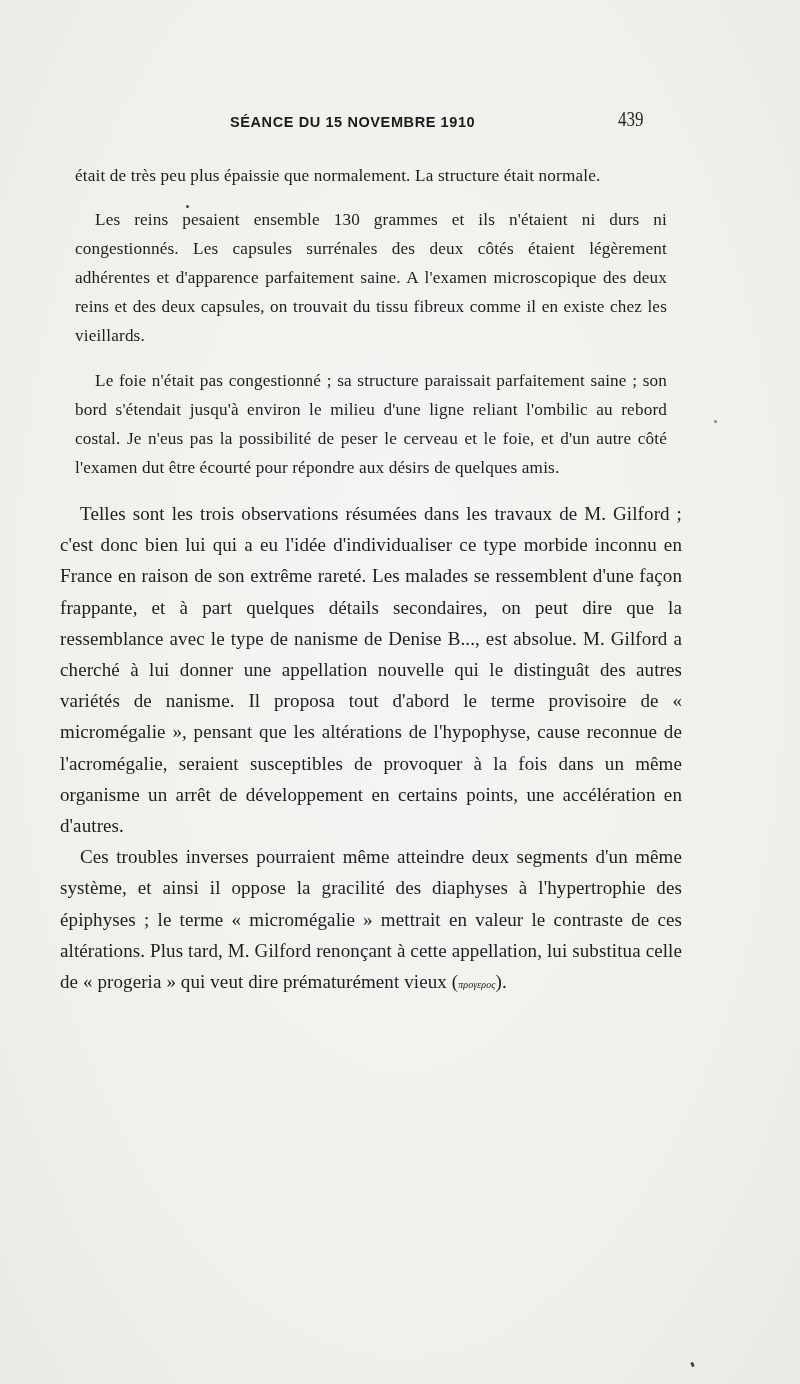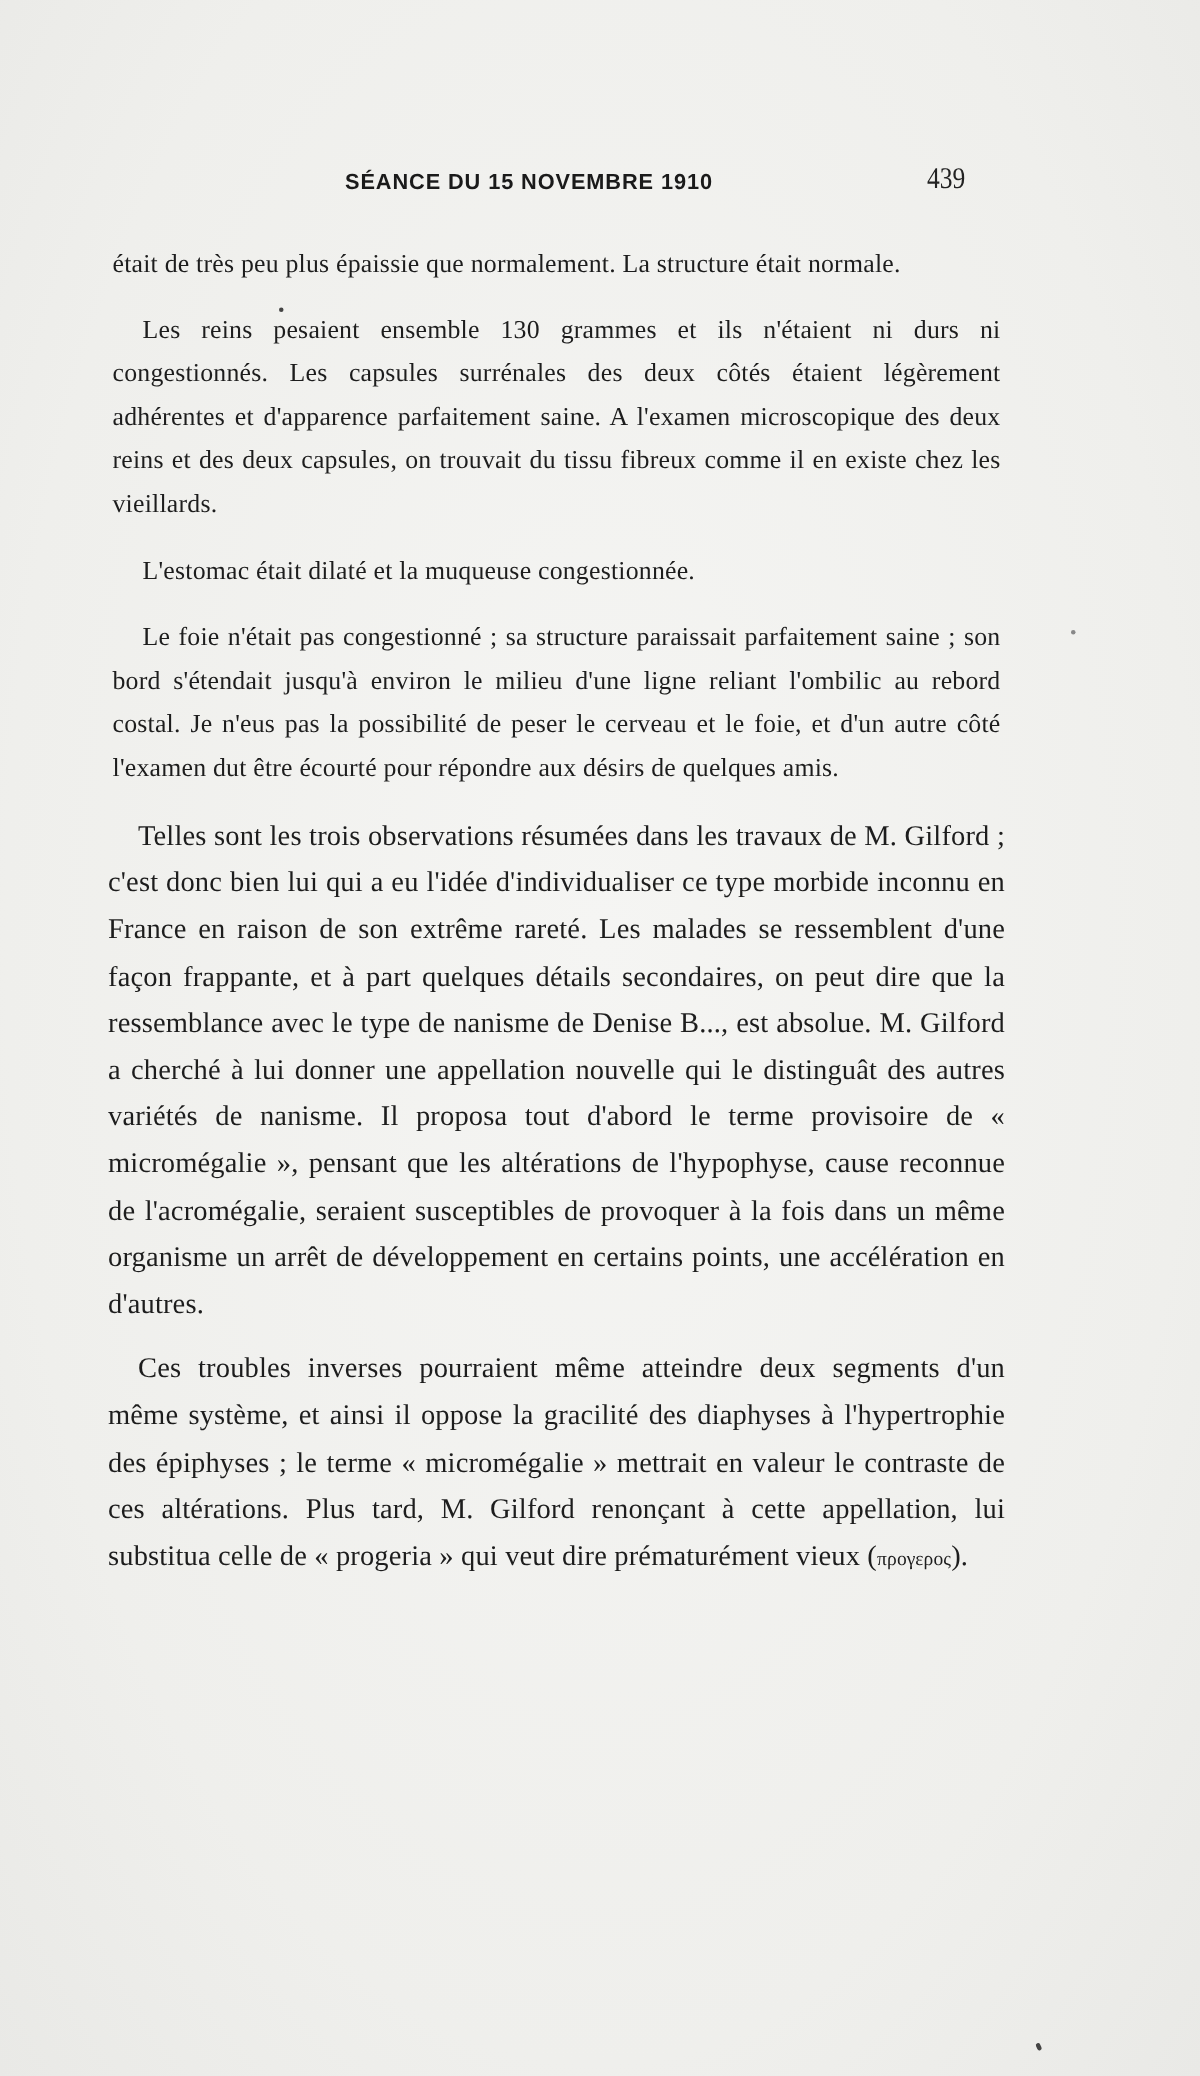--- a/index.html
+++ b/index.html
@@ -62,29 +62,30 @@
     text-indent: 20px;
     letter-spacing: 0.15px;
   }
   .block1 p.cont {
     text-indent: 0;
   }
   .block2 {
     margin-top: 16px;
   }
   .block2 p {
-    margin: 12px;
+    margin: 0;
     font-size: 19px;
     line-height: 31.2px;
     text-align: justify;
     text-indent: 20px;
     letter-spacing: 0.1px;
   }
   .greek {
-    font-size: 13px;
+    font-style: italic;
+    font-size: 10px;
   }
   .speck {
     position: absolute;
     width: 3px;
     height: 5px;
     background: #444;
     border-radius: 2px;
   }
 </style>
 </head>
@@ -94,21 +95,20 @@
 
   <div class="running-head">
     <span class="running-title">SÉANCE DU 15 NOVEMBRE 1910</span>
     <span class="page-number">439</span>
   </div>
 
   <div class="body-text">
     <div class="block1">
       <p class="cont">était de très peu plus épaissie que normalement. La structure était normale.</p>
       <p>Les reins pesaient ensemble 130 grammes et ils n'étaient ni durs ni congestionnés. Les capsules surrénales des deux côtés étaient légèrement adhérentes et d'apparence parfaitement saine. A l'examen microscopique des deux reins et des deux capsules, on trouvait du tissu fibreux comme il en existe chez les vieillards.</p>
-      <p>L'estomac était dilaté et la muqueuse congestionnée.</p>
       <p>Le foie n'était pas congestionné ; sa structure paraissait parfaitement saine ; son bord s'étendait jusqu'à environ le milieu d'une ligne reliant l'ombilic au rebord costal. Je n'eus pas la possibilité de peser le cerveau et le foie, et d'un autre côté l'examen dut être écourté pour répondre aux désirs de quelques amis.</p>
     </div>
 
     <div class="block2">
       <p>Telles sont les trois observations résumées dans les travaux de M. Gilford ; c'est donc bien lui qui a eu l'idée d'individualiser ce type morbide inconnu en France en raison de son extrême rareté. Les malades se ressemblent d'une façon frappante, et à part quelques détails secondaires, on peut dire que la ressemblance avec le type de nanisme de Denise B..., est absolue. M. Gilford a cherché à lui donner une appellation nouvelle qui le distinguât des autres variétés de nanisme. Il proposa tout d'abord le terme provisoire de « micromégalie », pensant que les altérations de l'hypophyse, cause reconnue de l'acromégalie, seraient susceptibles de provoquer à la fois dans un même organisme un arrêt de développement en certains points, une accélération en d'autres.</p>
       <p><span>Ces troubles inverses pourraient même atteindre deux segments d'un même système, et ainsi il oppose la gracilité des diaphyses à l'hypertrophie des épiphyses ; le terme « micromégalie » mettrait en valeur le contraste de ces altérations. Plus tard, M. Gilford renonçant à cette appellation, lui substitua celle de « progeria » qui veut dire prématurément vieux (</span><span class="greek">προγερος</span><span>).</span></p>
     </div>
   </div>
 
   <div class="speck" style="left:691px; top:1362px; transform: rotate(-25deg);"></div>

